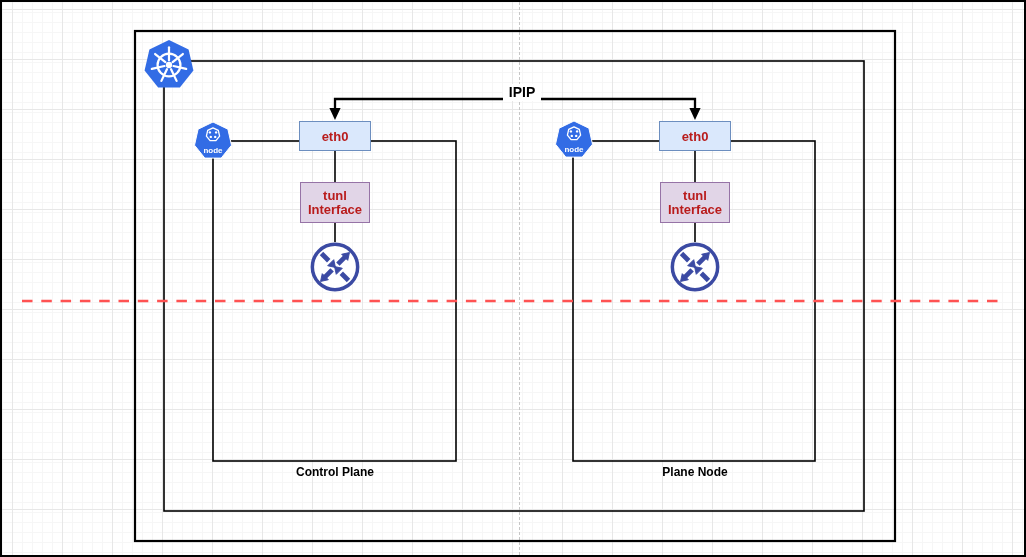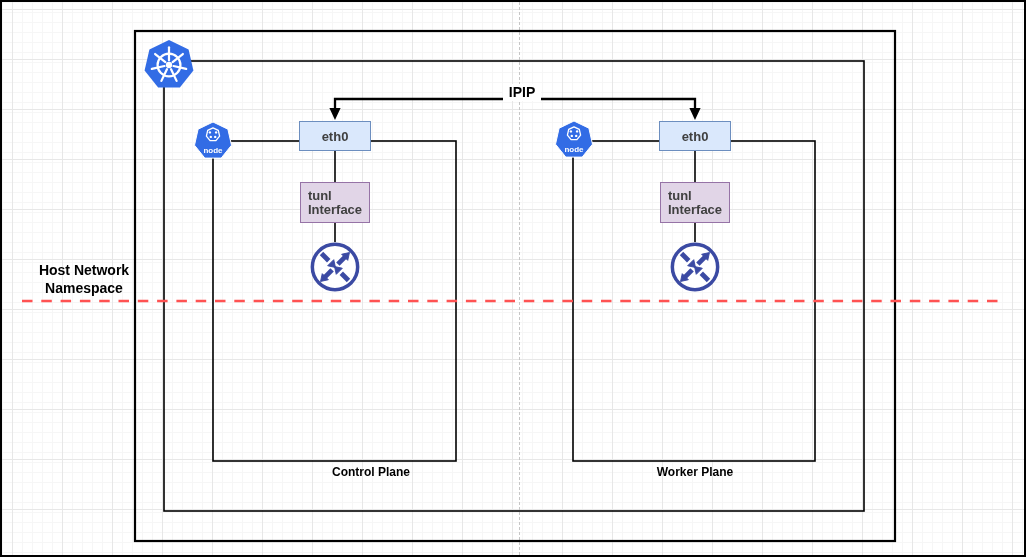--- a/index.html
+++ b/index.html
@@ -12,40 +12,40 @@
       linear-gradient(to right,#f6f6f6 1px,transparent 1px),
       linear-gradient(to bottom,#f6f6f6 1px,transparent 1px);
     background-size:50px 50px,50px 50px,10px 10px,10px 10px;
     background-position:10px 7px,10px 7px,0 0,0 0;
   }
   .abs{position:absolute;}
   .page-divider{left:517px;top:0;height:100%;width:0;border-left:1px dashed #c6c6c6;z-index:1;}
   .lines-svg{left:0;top:0;z-index:2;}
   .shape-box{
     box-sizing:border-box;display:flex;align-items:center;justify-content:center;
-    font-weight:bold;font-size:13px;color:#404040;z-index:3;
+    font-weight:bold;font-size:13px;color:#b91c1c;text-align:center;z-index:3;
   }
   .eth-box{width:72px;height:30px;background:#dae8fc;border:1.5px solid #6c8ebf;}
   .eth-cp{left:297px;top:119px;}
   .eth-wn{left:657px;top:119px;}
   .tunl-box{width:70px;height:41px;background:#e1d5e7;border:1.5px solid #9673a6;
     white-space:pre-line;line-height:13.5px;}
   .tunl-cp{left:298px;top:180px;}
   .tunl-wn{left:658px;top:180px;}
   .icon{z-index:4;}
   .k8s-logo{left:141px;top:37px;}
   .node-cp{left:191px;top:119px;}
   .node-wn{left:552px;top:118px;}
   .router-cp{left:306px;top:238px;}
   .router-wn{left:666px;top:238px;}
   .diagram-label{z-index:5;font-weight:bold;color:#000;text-align:center;}
   .ipip-label{left:501px;top:82px;width:38px;height:17px;font-size:14px;
     background:#ffffff;line-height:17px;}
   .container-label{width:120px;font-size:12px;top:463px;}
-  .cp-label{left:288px;text-align:right;}
+  .cp-label{left:273px;}
   .wn-label{left:633px;}
   .hostns-label{left:18px;top:260px;width:128px;font-size:14px;line-height:17.5px;
     white-space:pre-line;}
   svg text{font-family:"Liberation Sans",sans-serif;}
 </style>
 </head>
 <body>
 
 <div class="canvas">
 
@@ -142,17 +142,15 @@
       <polygon points="43,13 41.2,21.1 34.9,14.8" stroke-width="1"></polygon>
       <line x1="25" y1="31" x2="17.5" y2="38.5"></line>
       <polygon points="13,43 21.1,41.2 14.8,34.9" stroke-width="1"></polygon>
       <line x1="42" y1="42" x2="34.5" y2="34.5"></line>
       <polygon points="27.5,27.5 35.6,29.3 29.3,35.6" stroke-width="1"></polygon>
     </g>
   </svg>
 
   <div class="abs diagram-label ipip-label">IPIP</div>
   <div class="abs diagram-label container-label cp-label">Control Plane</div>
-  <div class="abs diagram-label container-label wn-label">Worker Plane</div>
-  <div class="abs diagram-label hostns-label">Host Network
-Namespace</div>
+  <div class="abs diagram-label container-label wn-label">Plane Node</div>
 
 </div>
 
 </body></html>

